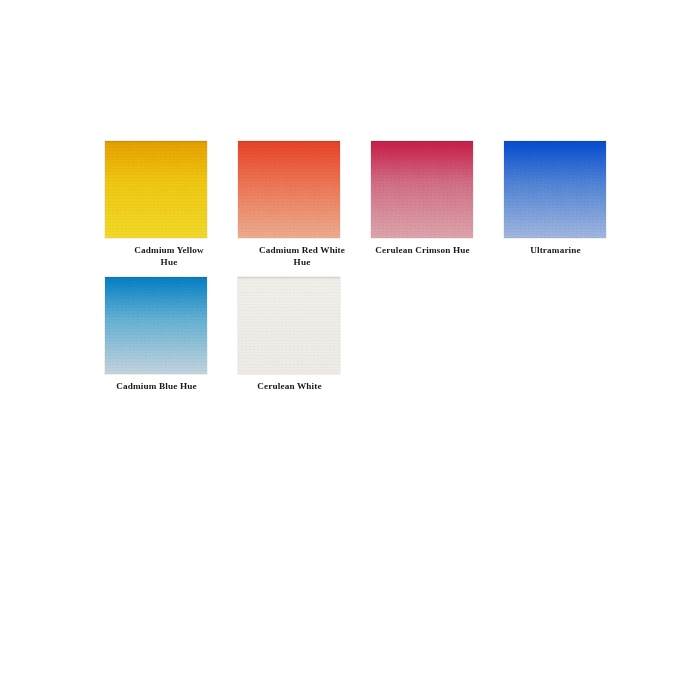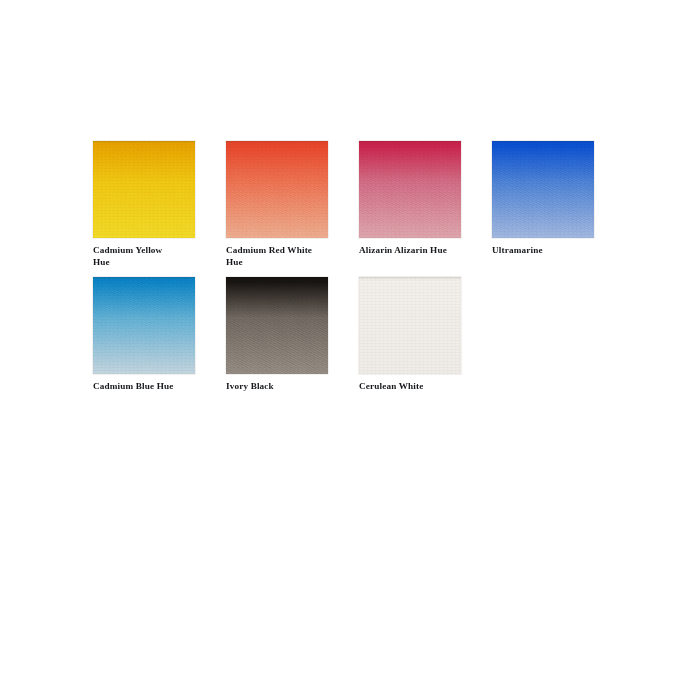--- a/index.html
+++ b/index.html
@@ -15,27 +15,28 @@
     overflow: hidden;
   }
   #chart {
     position: relative;
     width: 700px;
     height: 700px;
     background: #ffffff;
   }
   .swatch-grid {
     position: absolute;
-    left: 93px;
+    left: 105px;
     top: 141px;
     width: 502px;
     display: grid;
     grid-template-columns: repeat(4, 103px);
     grid-column-gap: 30px;
     grid-row-gap: 39px;
+    text-align: center;
   }
   .swatch-cell {
     width: 103px;
     position: relative;
   }
   .swatch-chip {
     position: relative;
     width: 102px;
     height: 97px;
     overflow: hidden;
@@ -132,21 +133,21 @@
         <div class="swatch-label">Cadmium Red White
 Hue</div>
       </div>
       <div class="swatch-cell">
         <div class="swatch-chip">
           <div class="swatch-wash" style="background: linear-gradient(rgb(200, 35, 75) 0%, rgb(200, 35, 75) 5%, rgb(208, 106, 130) 42%, rgb(221, 163, 171) 100%);"></div>
           <div class="swatch-edge"></div>
           <div class="swatch-grain"></div>
           <div class="swatch-grain-fine"></div>
         </div>
-        <div class="swatch-label narrow">Alizarin Alizarin Hue</div>
+        <div class="swatch-label narrow">Cerulean Crimson Hue</div>
       </div>
       <div class="swatch-cell">
         <div class="swatch-chip">
           <div class="swatch-wash" style="background: linear-gradient(rgb(11, 79, 208) 0%, rgb(11, 79, 208) 5%, rgb(75, 127, 212) 42%, rgb(159, 182, 223) 100%);"></div>
           <div class="swatch-edge"></div>
           <div class="swatch-grain"></div>
           <div class="swatch-grain-fine"></div>
         </div>
         <div class="swatch-label narrow">Ultramarine</div>
       </div>
@@ -154,29 +155,20 @@
         <div class="swatch-chip">
           <div class="swatch-wash" style="background: linear-gradient(rgb(12, 129, 196) 0%, rgb(12, 129, 196) 5%, rgb(94, 174, 211) 42%, rgb(194, 212, 222) 100%);"></div>
           <div class="swatch-edge"></div>
           <div class="swatch-grain"></div>
           <div class="swatch-grain-fine"></div>
         </div>
         <div class="swatch-label narrow">Cadmium Blue Hue</div>
       </div>
       <div class="swatch-cell">
         <div class="swatch-chip">
-          <div class="swatch-wash" style="background: linear-gradient(rgb(23, 19, 16) 0%, rgb(23, 19, 16) 5%, rgb(110, 102, 94) 42%, rgb(145, 136, 128) 100%);"></div>
-          <div class="swatch-edge"></div>
-          <div class="swatch-grain"></div>
-          <div class="swatch-grain-fine"></div>
-        </div>
-        <div class="swatch-label narrow">Ivory Black</div>
-      </div>
-      <div class="swatch-cell">
-        <div class="swatch-chip">
           <div class="swatch-wash" style="background: linear-gradient(rgb(243, 239, 235) 0%, rgb(243, 239, 235) 5%, rgb(241, 237, 233) 42%, rgb(239, 235, 231) 100%);"></div>
           <div class="swatch-edge"></div>
           <div class="swatch-grain"></div>
           <div class="swatch-grain-fine"></div>
         </div>
         <div class="swatch-label narrow">Cerulean White</div>
       </div>
     </div>
 </div>
 

